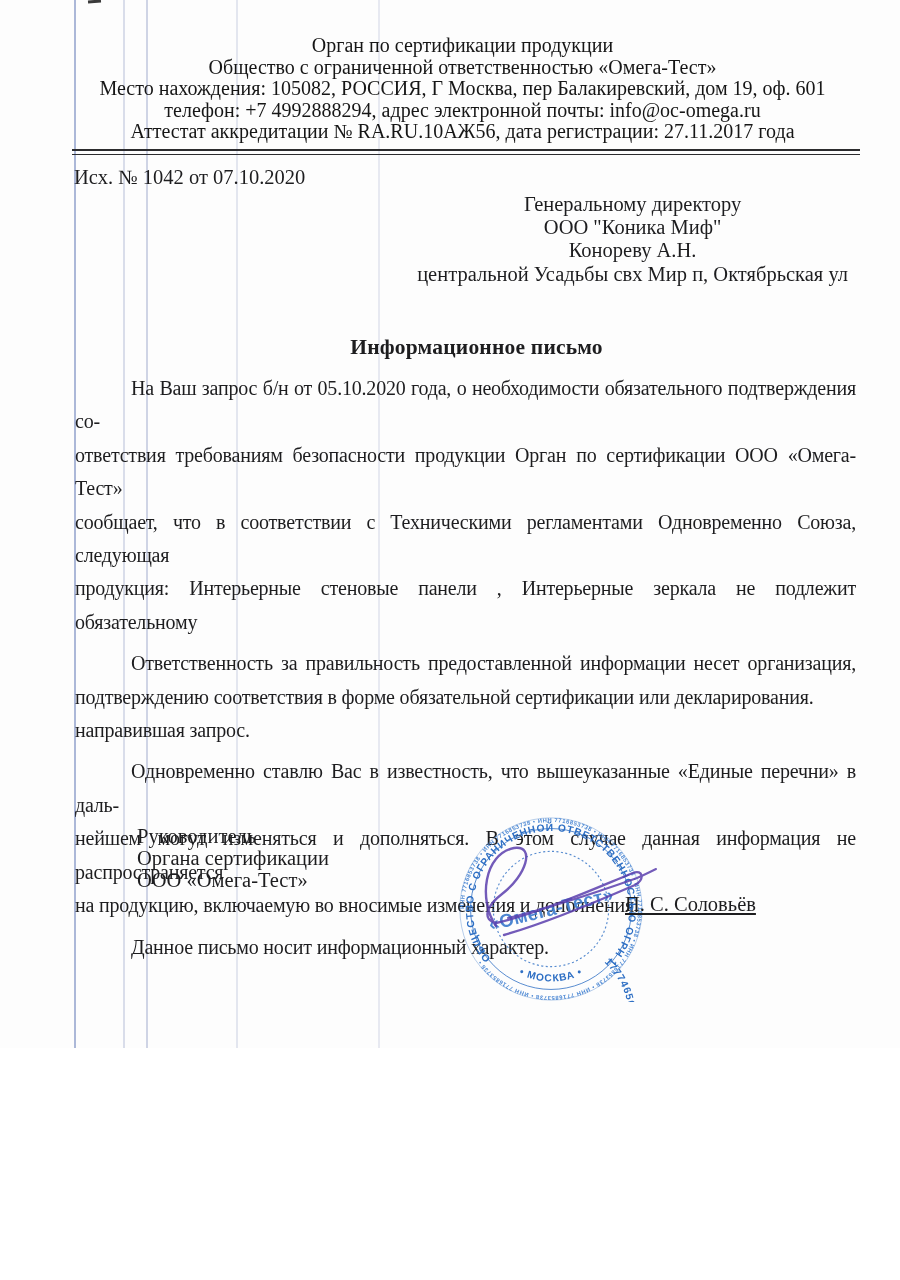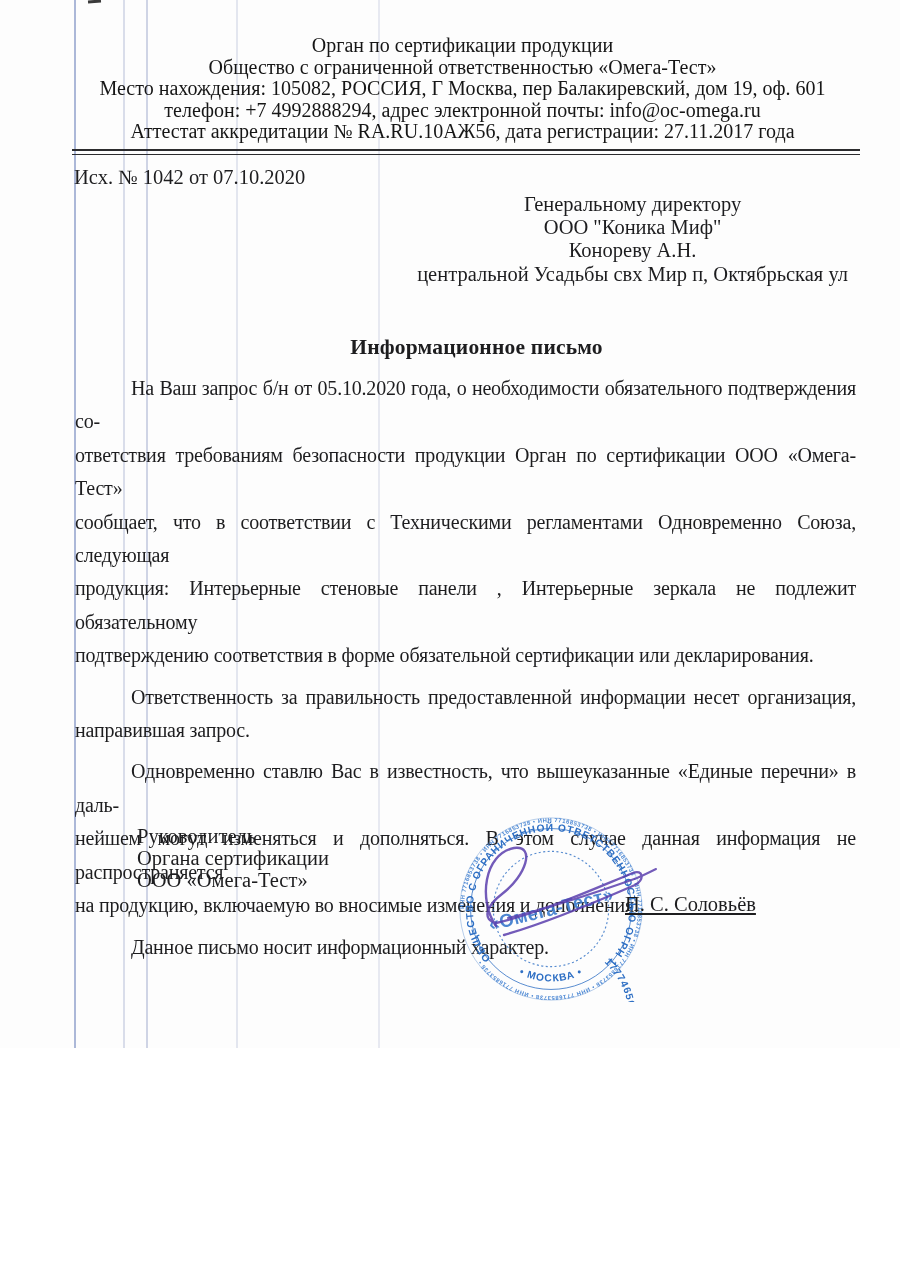--- a/index.html
+++ b/index.html
@@ -82,22 +82,22 @@
     <div>центральной Усадьбы свх Мир п, Октябрьская ул</div>
   </div>
 
   <h1 class="letter-title">Информационное письмо</h1>
 
   <div class="letter-body">
     <div class="bl indent">На Ваш запрос б/н от 05.10.2020 года, о необходимости обязательного подтверждения со-</div>
     <div class="bl">ответствия требованиям безопасности  продукции Орган по сертификации  ООО «Омега-Тест»</div>
     <div class="bl">сообщает, что в соответствии с  Техническими регламентами Одновременно Союза, следующая</div>
     <div class="bl">продукция: Интерьерные стеновые панели , Интерьерные зеркала не подлежит обязательному</div>
+    <div class="bl indent">Ответственность за правильность предоставленной информации несет организация,</div>
     <div class="bl last">подтверждению соответствия в форме обязательной сертификации или декларирования.</div>
-    <div class="bl indent">Ответственность за правильность предоставленной информации несет организация,</div>
     <div class="bl last">направившая запрос.</div>
     <div class="bl indent">Одновременно ставлю Вас в известность, что вышеуказанные «Единые перечни» в даль-</div>
     <div class="bl">нейшем могут изменяться и дополняться. В этом случае данная информация не распространяется</div>
     <div class="bl last">на продукцию, включаемую во вносимые изменения и дополнения.</div>
     <div class="bl indent last">Данное письмо носит информационный характер.</div>
   </div>
 
   <div class="signer-position">
     <div>Руководитель</div>
     <div>Органа сертификации</div>

